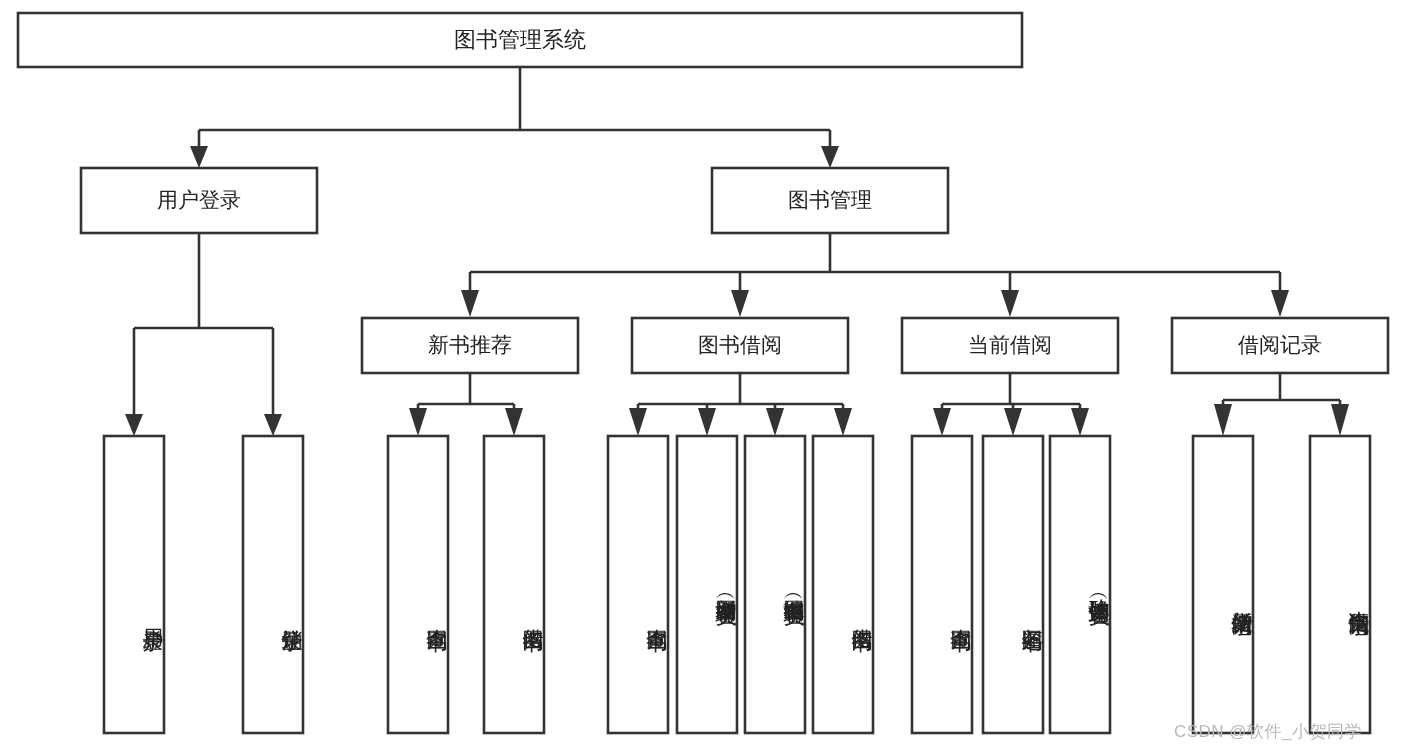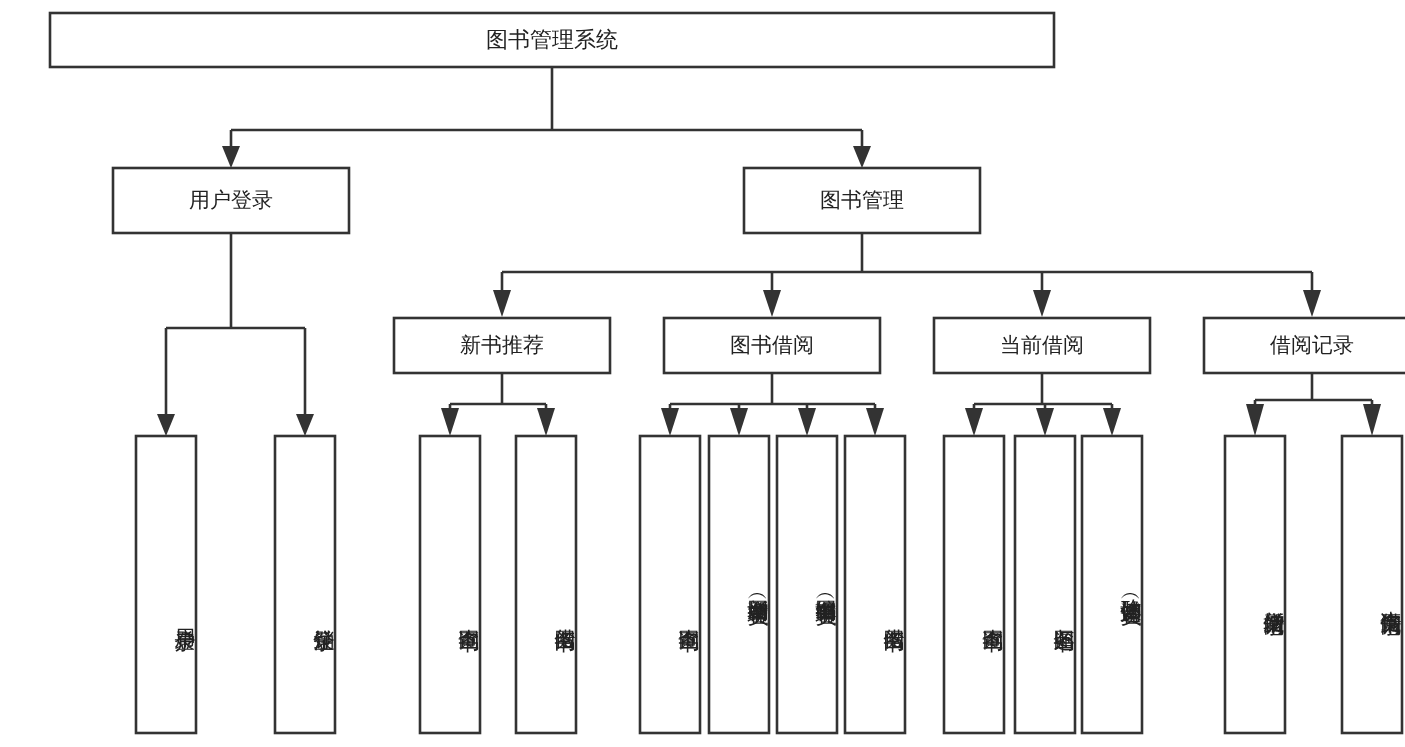--- a/index.html
+++ b/index.html
@@ -11,21 +11,20 @@
     width: 1405px;
     height: 747px;
     font-family: "Liberation Sans", "DejaVu Sans", sans-serif;
     overflow: hidden;
   }
   #diagram-root {
     position: relative;
     width: 1370px;
     height: 747px;
     background: #ffffff;
-    margin-left: 32px;
   }
   svg.flow-canvas {
     position: absolute;
     left: 0;
     top: 0;
     width: 1405px;
     height: 747px;
     display: block;
   }
   .node-box {
@@ -234,13 +233,14 @@
   <div class="vert-label" style="left:745px; top:444px; width:60px; height:285px;">编辑图书（管理员）</div>
   <div class="vert-label" style="left:813px; top:500px; width:60px; height:228px;">借阅图书</div>
 
   <div class="vert-label" style="left:912px; top:500px; width:60px; height:228px;">查询图书</div>
   <div class="vert-label" style="left:983px; top:500px; width:60px; height:228px;">归还图书</div>
   <div class="vert-label" style="left:1050px; top:444px; width:60px; height:285px;">确认归还（管理员）</div>
 
   <div class="vert-label" style="left:1193px; top:466px; width:60px; height:262px;">新增借阅记录</div>
   <div class="vert-label" style="left:1310px; top:466px; width:60px; height:262px;">查询借阅记录</div>
 
+  <div class="watermark">CSDN @软件_小贺同学</div>
 </div>
 
 </body></html>

